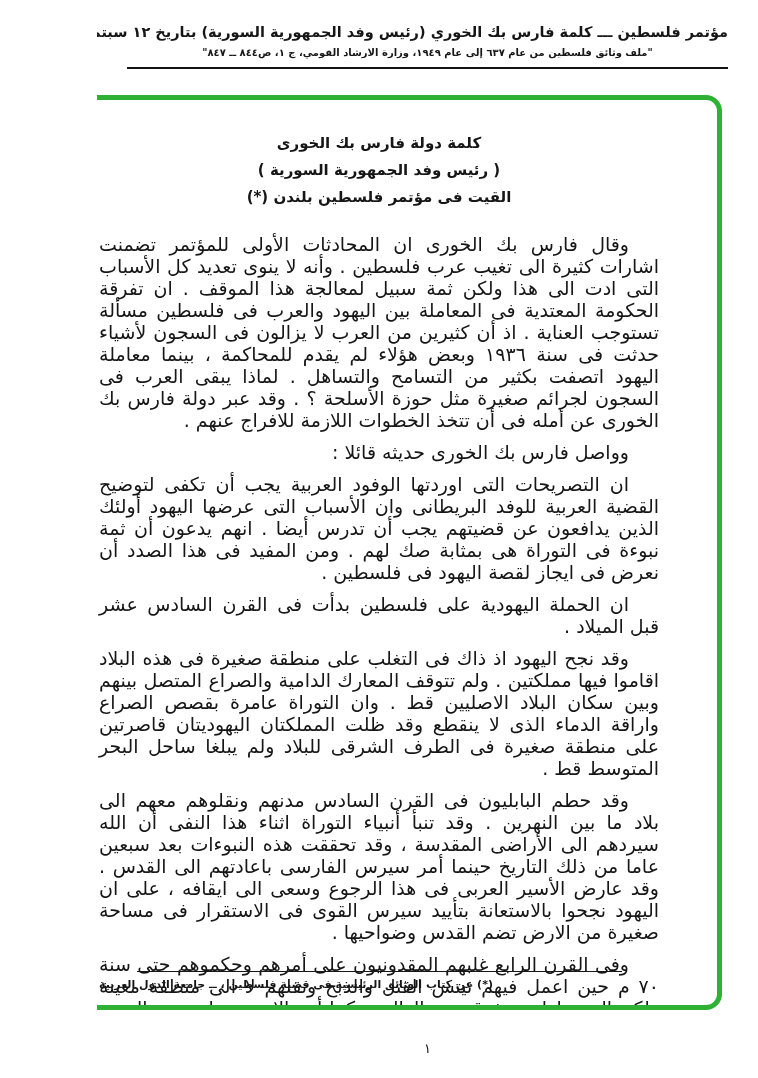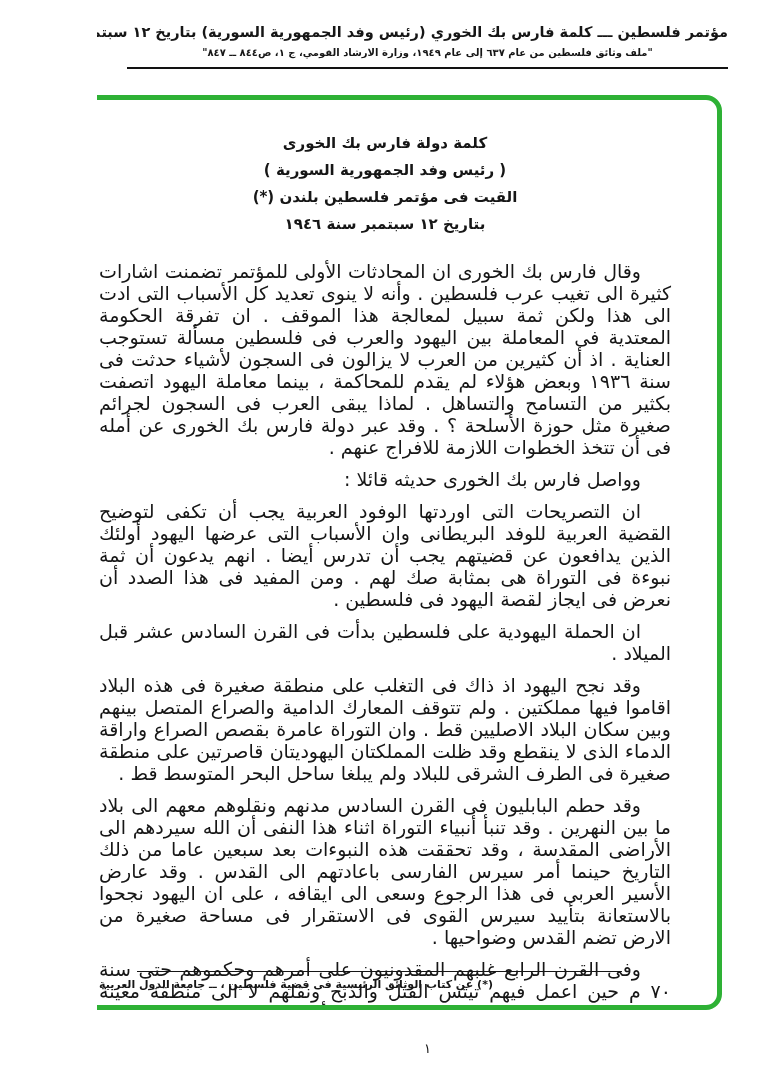--- a/index.html
+++ b/index.html
@@ -42,21 +42,21 @@
     margin-top: 9px;
   }
   .frame {
     position: absolute;
     top: 95px;
     right: 36px;
     width: 686px;
     height: 915px;
     border: 5px solid #2eb135;
     border-radius: 16px;
-    padding: 30px 46px 60px 58px;
+    padding: 30px 58px 60px 58px;
     overflow: hidden;
     background: #ffffff;
   }
   .title-block {
     text-align: center;
     font-weight: 700;
     font-size: 15px;
     line-height: 27px;
     margin-bottom: 22px;
   }
@@ -104,21 +104,20 @@
     <div class="header-line2">"ملف وثائق فلسطين من عام ٦٣٧ إلى عام ١٩٤٩، وزارة الارشاد القومي، ج ١، ص٨٤٤ ــ ٨٤٧"</div>
     <div class="header-rule"></div>
   </header>
 
   <main class="frame" style="border-color: rgb(46, 177, 53);">
 
     <div class="title-block">
       <div>كلمة دولة فارس بك الخورى</div>
       <div>( رئيس وفد الجمهورية السورية )</div>
       <div>القيت فى مؤتمر فلسطين بلندن (*)</div>
-      <div>بتاريخ ١٢ سبتمبر سنة ١٩٤٦</div>
     </div>
 
     <div class="speech-body">
       <p>وقال فارس بك الخورى ان المحادثات الأولى للمؤتمر تضمنت اشارات كثيرة الى تغيب عرب فلسطين . وأنه لا ينوى تعديد كل الأسباب التى ادت الى هذا ولكن ثمة سبيل لمعالجة هذا الموقف . ان تفرقة الحكومة المعتدية فى المعاملة بين اليهود والعرب فى فلسطين مسألة تستوجب العناية . اذ أن كثيرين من العرب لا يزالون فى السجون لأشياء حدثت فى سنة ١٩٣٦ وبعض هؤلاء لم يقدم للمحاكمة ، بينما معاملة اليهود اتصفت بكثير من التسامح والتساهل . لماذا يبقى العرب فى السجون لجرائم صغيرة مثل حوزة الأسلحة ؟ . وقد عبر دولة فارس بك الخورى عن أمله فى أن تتخذ الخطوات اللازمة للافراج عنهم .</p>
       <p>وواصل فارس بك الخورى حديثه قائلا :</p>
       <p>ان التصريحات التى اوردتها الوفود العربية يجب أن تكفى لتوضيح القضية العربية للوفد البريطانى وان الأسباب التى عرضها اليهود أولئك الذين يدافعون عن قضيتهم يجب أن تدرس أيضا . انهم يدعون أن ثمة نبوءة فى التوراة هى بمثابة صك لهم . ومن المفيد فى هذا الصدد أن نعرض فى ايجاز لقصة اليهود فى فلسطين .</p>
       <p>ان الحملة اليهودية على فلسطين بدأت فى القرن السادس عشر قبل الميلاد .</p>
       <p>وقد نجح اليهود اذ ذاك فى التغلب على منطقة صغيرة فى هذه البلاد اقاموا فيها مملكتين . ولم تتوقف المعارك الدامية والصراع المتصل بينهم وبين سكان البلاد الاصليين قط . وان التوراة عامرة بقصص الصراع واراقة الدماء الذى لا ينقطع وقد ظلت المملكتان اليهوديتان قاصرتين على منطقة صغيرة فى الطرف الشرقى للبلاد ولم يبلغا ساحل البحر المتوسط قط .</p>
       <p>وقد حطم البابليون فى القرن السادس مدنهم ونقلوهم معهم الى بلاد ما بين النهرين . وقد تنبأ أنبياء التوراة اثناء هذا النفى أن الله سيردهم الى الأراضى المقدسة ، وقد تحققت هذه النبوءات بعد سبعين عاما من ذلك التاريخ حينما أمر سيرس الفارسى باعادتهم الى القدس . وقد عارض الأسير العربى فى هذا الرجوع وسعى الى ايقافه ، على ان اليهود نجحوا بالاستعانة بتأييد سيرس القوى فى الاستقرار فى مساحة صغيرة من الارض تضم القدس وضواحيها .</p>
       <p>وفى القرن الرابع غلبهم المقدونيون على أمرهم وحكموهم حتى سنة ٧٠ م حين اعمل فيهم تيتس القتل والذبح ونقلهم لا الى منطقة معينة ولكن الى مناطق متفرقة من العالم ــ كما أمر الا يسمح ليهودى بالعودة الى القدس .</p>

